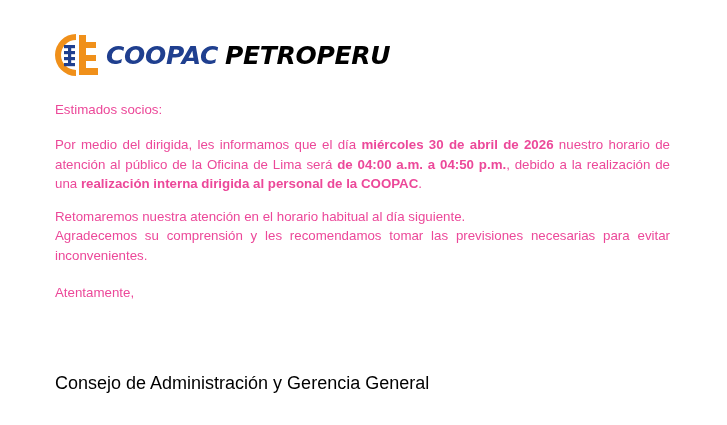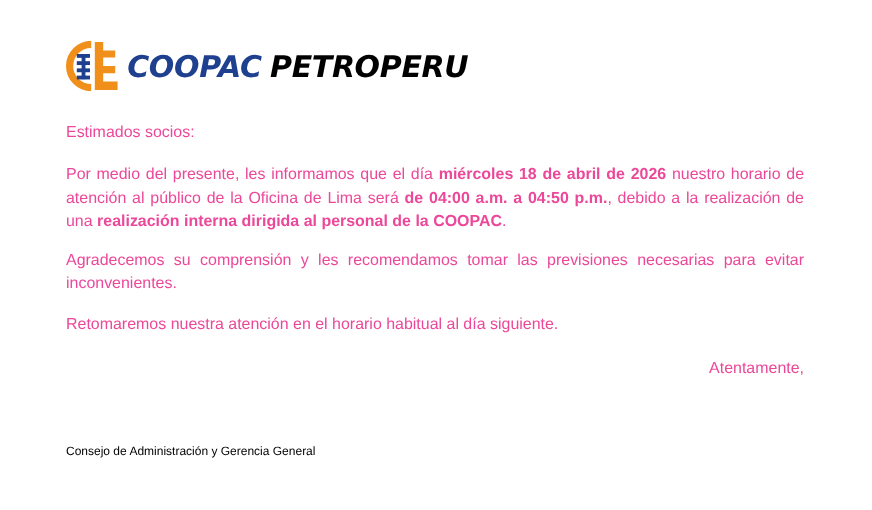--- a/index.html
+++ b/index.html
@@ -69,27 +69,27 @@
   .para.last-block {
     margin-bottom: 0;
   }
   .greeting {
     margin-bottom: 16px;
     text-align: left;
   }
   .para-signoff {
     margin-top: 18px;
     margin-bottom: 0;
-    text-align: right;
+    text-align: left;
   }
   .para-signature {
     position: absolute;
     left: 55px;
     top: 370px;
-    font-size: 10px;
+    font-size: 18px;
     line-height: 1.45;
     margin: 0;
     text-align: right;
   }
   b { font-weight: bold; }
 </style>
 </head>
 <body>
 
 <div class="page">
@@ -110,26 +110,26 @@
       <span class="logo-coopac">COOPAC</span>
       <span class="logo-petro">PETROPERU</span>
     </span>
   </div>
 
   <div class="body-text">
 
     <p class="para greeting">Estimados socios:</p>
 
     <p class="para">
-      <span>Por medio del presente, les informamos que el día </span><b>miércoles 18 de abril de 2026</b><span> nuestro horario de atención al público de la Oficina de Lima será </span><b>de 04:00 a.m. a 04:50 p.m.</b><span>, debido a la realización de una </span><b>realización interna dirigida al personal de la COOPAC</b><span>.</span>
+      <span>Por medio del dirigida, les informamos que el día </span><b>miércoles 30 de abril de 2026</b><span> nuestro horario de atención al público de la Oficina de Lima será </span><b>de 04:00 a.m. a 04:50 p.m.</b><span>, debido a la realización de una </span><b>realización interna dirigida al personal de la COOPAC</b><span>.</span>
     </p>
 
+    <p class="para last-block">Retomaremos nuestra atención en el horario habitual al día siguiente.</p>
+
     <p class="para">Agradecemos su comprensión y les recomendamos tomar las previsiones necesarias para evitar inconvenientes.</p>
-
-    <p class="para last-block">Retomaremos nuestra atención en el horario habitual al día siguiente.</p>
 
     <p class="para para-signoff">Atentamente,</p>
 
   </div>
 
   <p class="para-signature">Consejo de Administración y Gerencia General</p>
 
 </div>
 
 </body></html>

